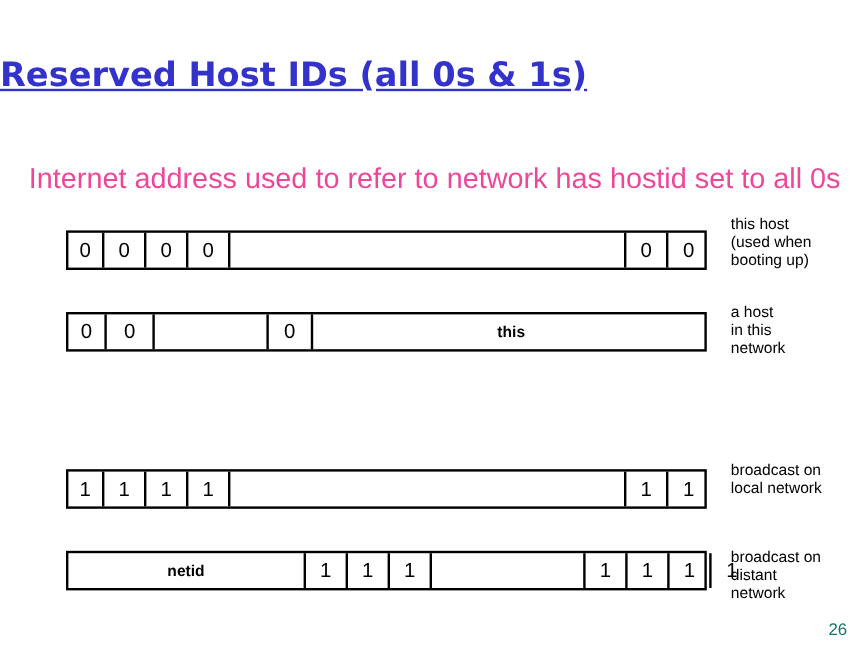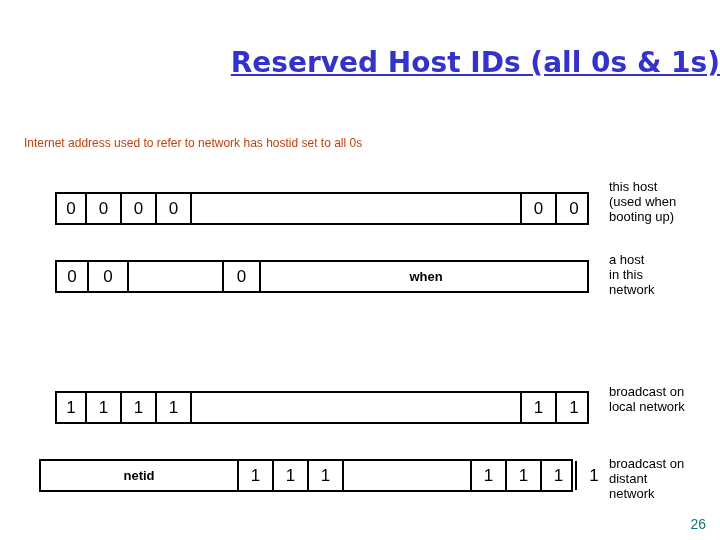--- a/index.html
+++ b/index.html
@@ -18,32 +18,32 @@
     position: absolute;
     left: 0; top: 0;
     width: 720px;
     height: 540px;
   }
   .title {
     position: absolute;
     left: 0;
     top: 46px;
     width: 720px;
-    text-align: right;
+    text-align: left;
     font-family: "DejaVu Sans", sans-serif;
     font-size: 28px;
     font-weight: bold;
     color: #3333cc;
     text-decoration: underline;
     letter-spacing: 0px;
   }
   .caption {
     position: absolute;
-    font-size: 12px;
-    color: #c2410c;
+    font-size: 24px;
+    color: #ec4899;
     font-family: "Liberation Sans", sans-serif;
     white-space: nowrap;
   }
   #cap-unicast { left: 24px; top: 136px; }
   #cap-broadcast { left: 24px; top: 343px; }
 
   .diagram {
     position: absolute;
     border: 2px solid #000000;
     box-sizing: border-box;
@@ -61,21 +61,21 @@
     font-size: 17px;
     color: #000000;
   }
   .cell.last { border-right: none; }
   .cell.bold { font-weight: bold; font-size: 13px; }
 
   
   #row1 { left: 55px; top: 192px; width: 534px; height: 33px; }
   #row2 { left: 55px; top: 260px; width: 534px; height: 33px; }
   #row3 { left: 55px; top: 391px; width: 534px; height: 33px; }
-  #row4 { left: 39px; top: 459px; width: 534px; height: 33px; }
+  #row4 { left: 55px; top: 459px; width: 534px; height: 33px; }
 
   .side-note {
     position: absolute;
     font-size: 13px;
     line-height: 15px;
     color: #000000;
     width: 118px;
   }
   #note1 { left: 609px; top: 179px; }
   #note2 { left: 609px; top: 252px; }
@@ -106,21 +106,21 @@
       <div class="cell" style="left: 100px; width: 35px;">0</div>
       <div class="cell" style="left: 135px; width: 330px;"></div>
       <div class="cell" style="left: 465px; width: 35px;">0</div>
       <div class="cell last" style="left: 500px; width: 34px;">0</div>
     </div>
   <div class="diagram" id="row2">
       <div class="cell" style="left: 0px; width: 32px;">0</div>
       <div class="cell" style="left: 32px; width: 40px;">0</div>
       <div class="cell" style="left: 72px; width: 95px;"></div>
       <div class="cell" style="left: 167px; width: 37px;">0</div>
-      <div class="cell bold last" style="left: 204px; width: 330px;">when</div>
+      <div class="cell bold last" style="left: 204px; width: 330px;">this</div>
     </div>
   <div class="diagram" id="row3">
       <div class="cell" style="left: 0px; width: 30px;">1</div>
       <div class="cell" style="left: 30px; width: 35px;">1</div>
       <div class="cell" style="left: 65px; width: 35px;">1</div>
       <div class="cell" style="left: 100px; width: 35px;">1</div>
       <div class="cell" style="left: 135px; width: 330px;"></div>
       <div class="cell" style="left: 465px; width: 35px;">1</div>
       <div class="cell last" style="left: 500px; width: 34px;">1</div>
     </div>

